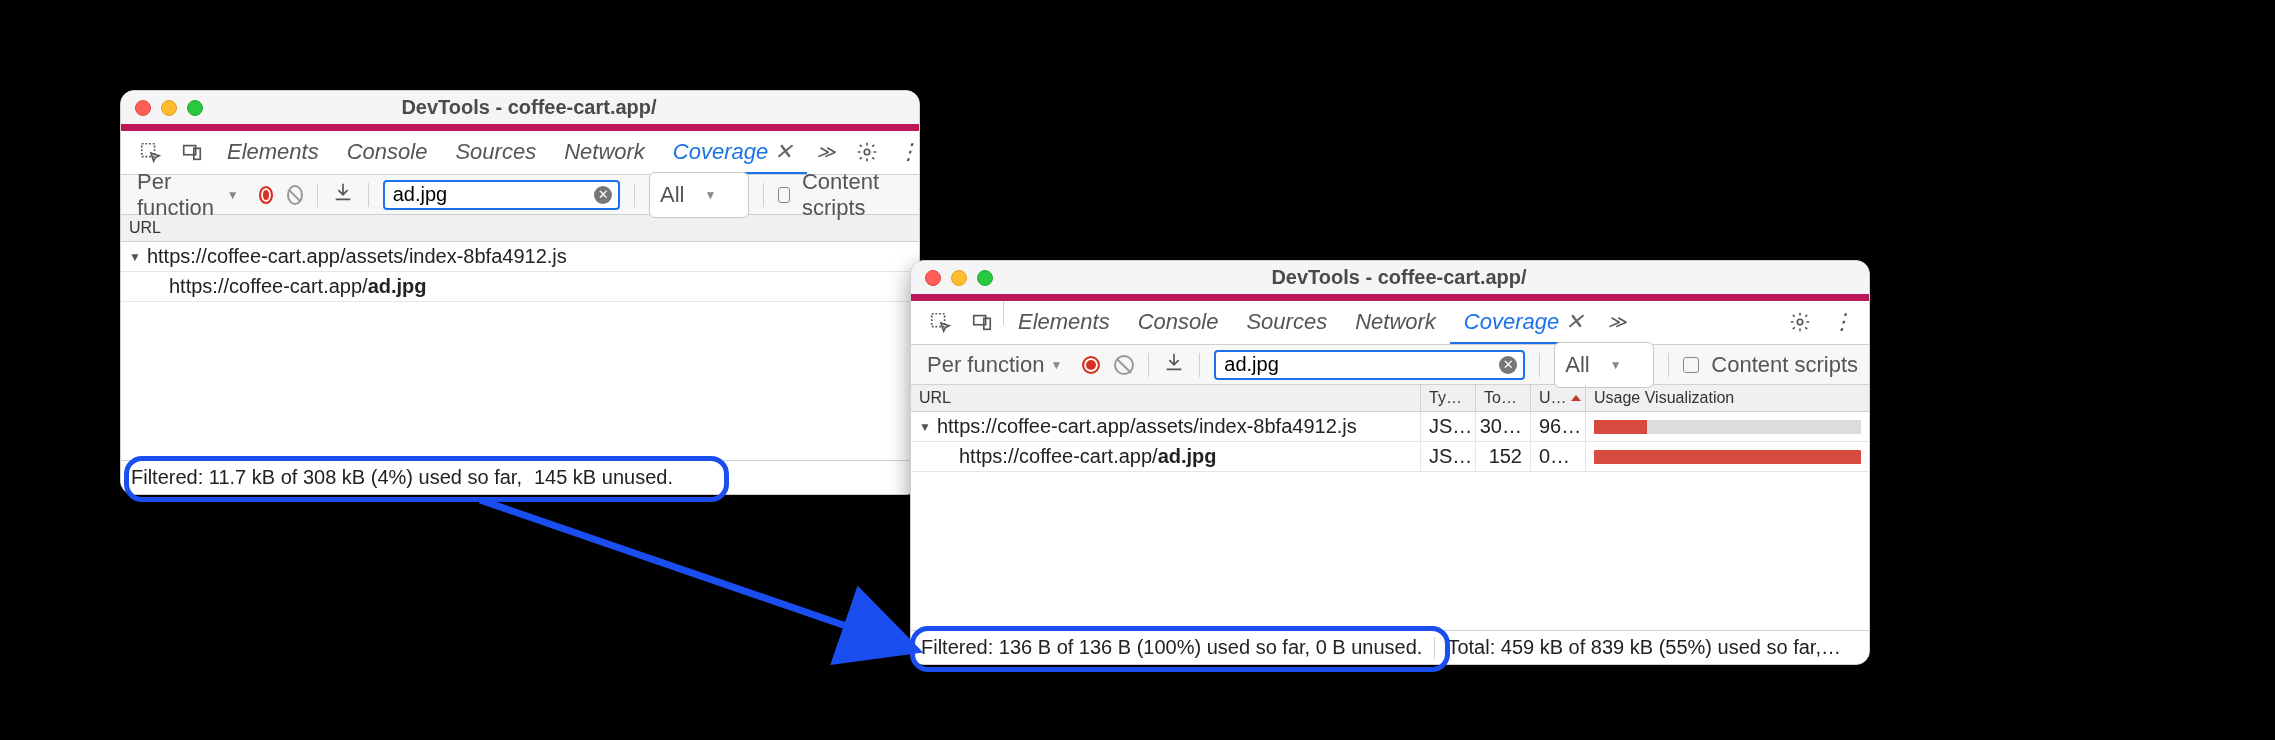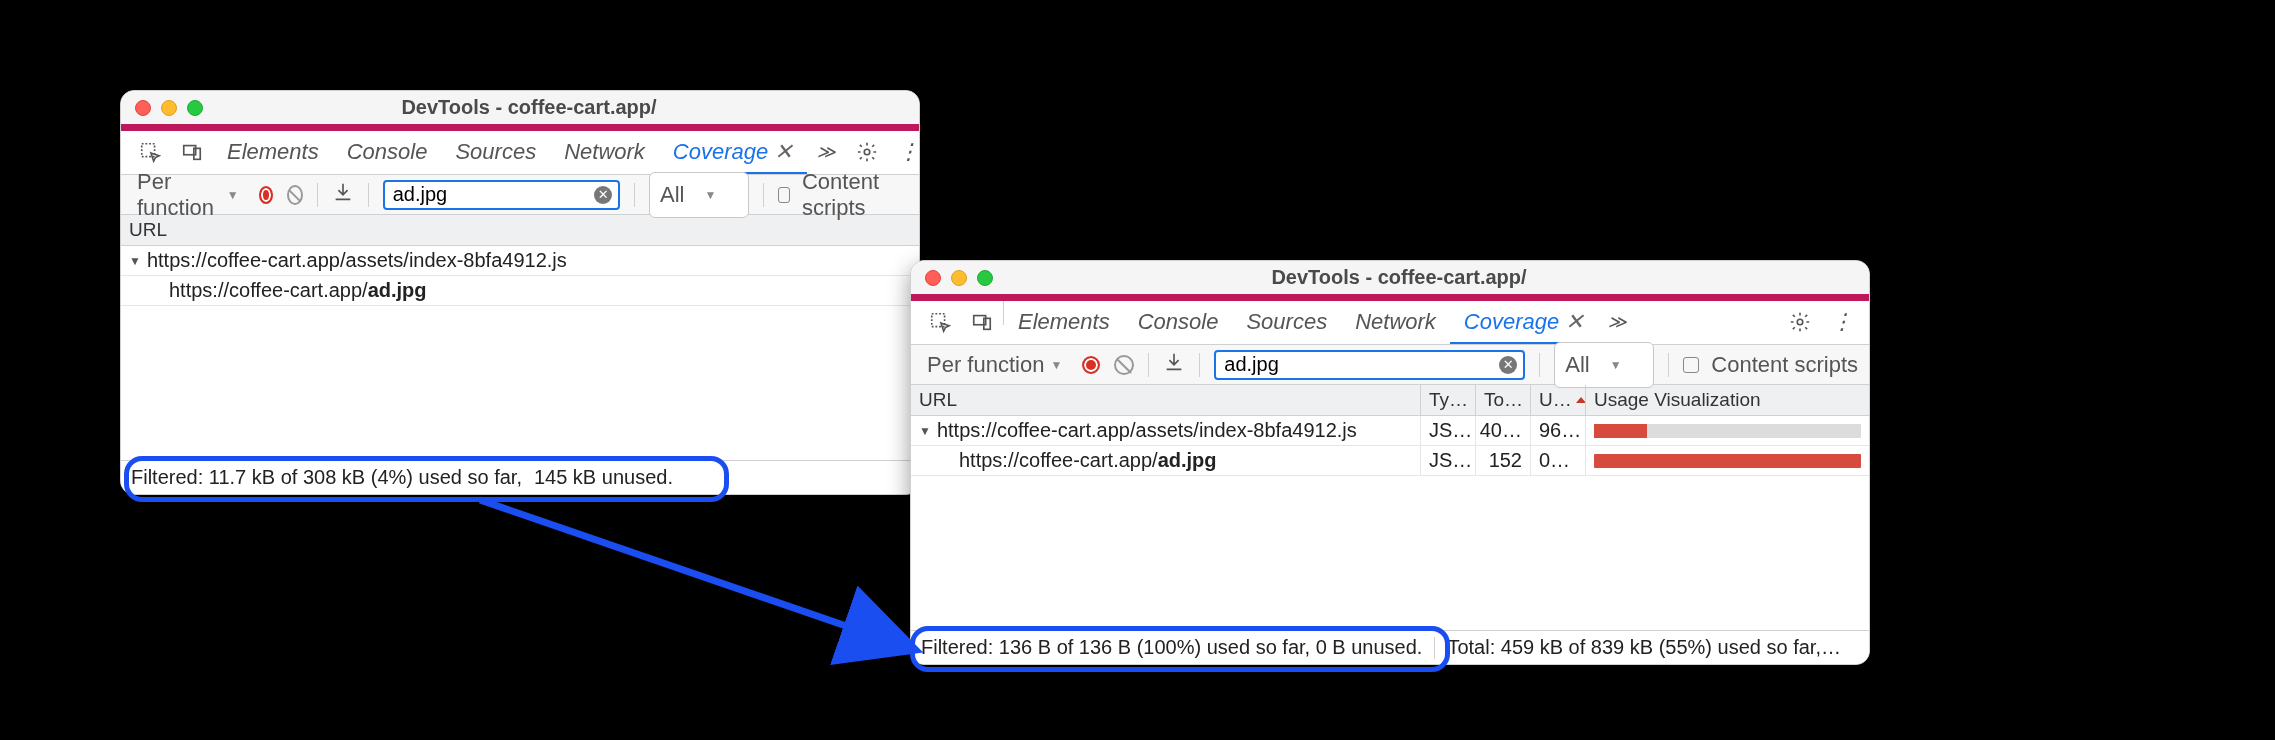--- a/index.html
+++ b/index.html
@@ -116,21 +116,21 @@
   .chk { display: flex; align-items: center; gap: 12px; }
   .chk-box {
     width: 16px; height: 16px; border: 1.5px solid #888;
     border-radius: 3px;
   }
 
   .headers {
     display: flex;
     background: #eef0f2;
     border-bottom: 1px solid #d0d0d0;
-    font-size: 19px;
+    font-size: 16px;
     color: #333;
   }
   .hcell {
     padding: 4px 8px;
     border-right: 1px solid #d0d0d0;
     display: flex; align-items: center; gap: 4px;
     overflow: hidden; white-space: nowrap;
   }
   .hcell:last-child { border-right: none; }
   .sort-ind {
@@ -393,21 +393,21 @@
     <div class="hcell" style="flex:1">Usage Visualization</div>
   </div>
 
   <div class="table-body">
     <div class="trow">
       <div class="tcell" style="width:510px">
         <span class="disclosure">▼</span>
         <span>https://coffee-cart.app/assets/index-8bfa4912.js</span>
       </div>
       <div class="tcell" style="width:55px">JS…</div>
-      <div class="tcell num" style="width:55px">40…</div>
+      <div class="tcell num" style="width:55px">30…</div>
       <div class="tcell" style="width:55px">96…</div>
       <div class="tcell" style="flex:1">
         <div class="usage-bar">
             <div class="usage-used" style="width:20%"></div>
           </div>
       </div>
     </div>
     <div class="trow">
       <div class="tcell" style="width:510px; padding-left:48px">
         <span>https://coffee-cart.app/</span>

